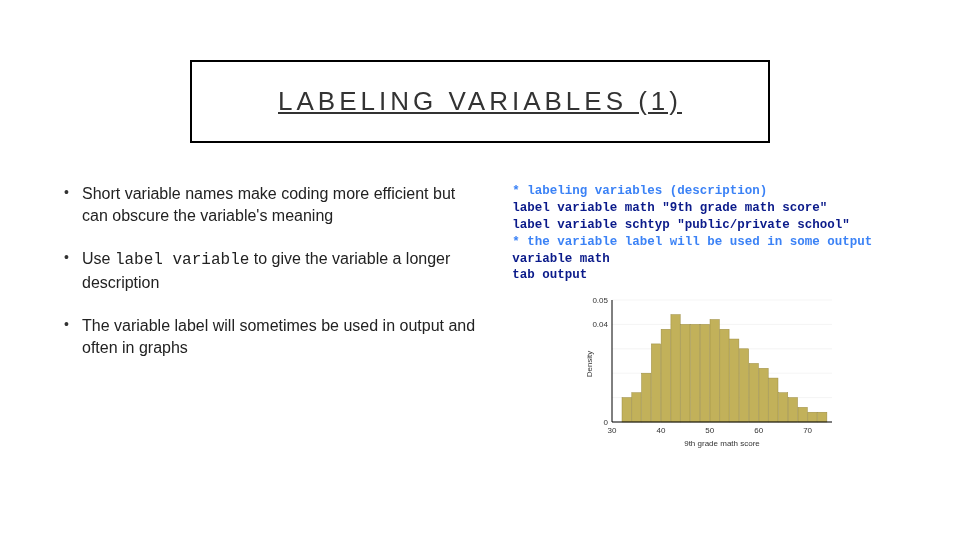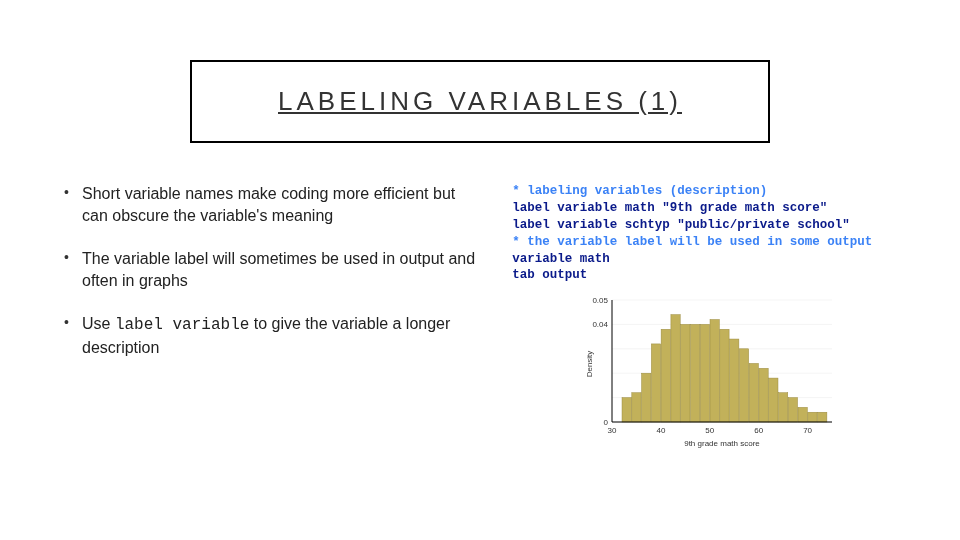--- a/index.html
+++ b/index.html
@@ -64,24 +64,24 @@
 </head>
 <body>
 
 <div class="slide">
   <div class="title-box">LABELING VARIABLES (1)</div>
 
   <div class="columns">
     <div class="left">
       <ul>
         <li>Short variable names make coding more efficient but can obscure the variable's meaning</li>
-        <li>The variable label will sometimes be used in output and often in graphs</li>
         <li>
           <span>Use </span><span class="mono-inline">label variable</span><span> to give the variable a longer description</span>
         </li>
+        <li>The variable label will sometimes be used in output and often in graphs</li>
       </ul>
     </div>
 
     <div class="right">
       <div class="code"><span class="comment">* labeling variables (description)</span>
 <span class="cmd">label variable math "9th grade math score"</span>
 <span class="cmd">label variable schtyp "public/private school"</span>
 <span class="comment">* the variable label will be used in some output</span>
 <span class="cmd">variable math</span>
 <span class="cmd">tab output</span></div>

